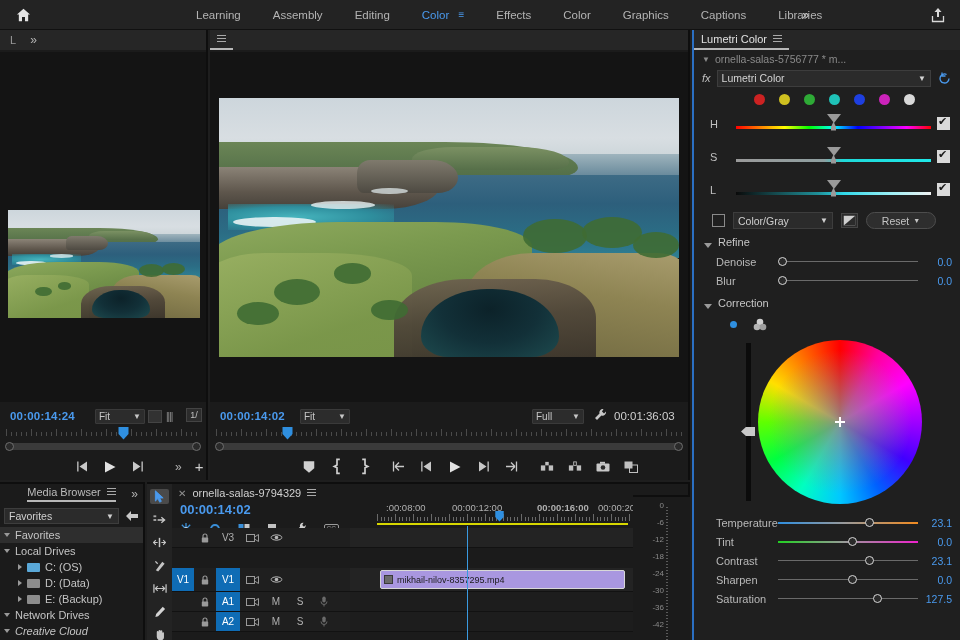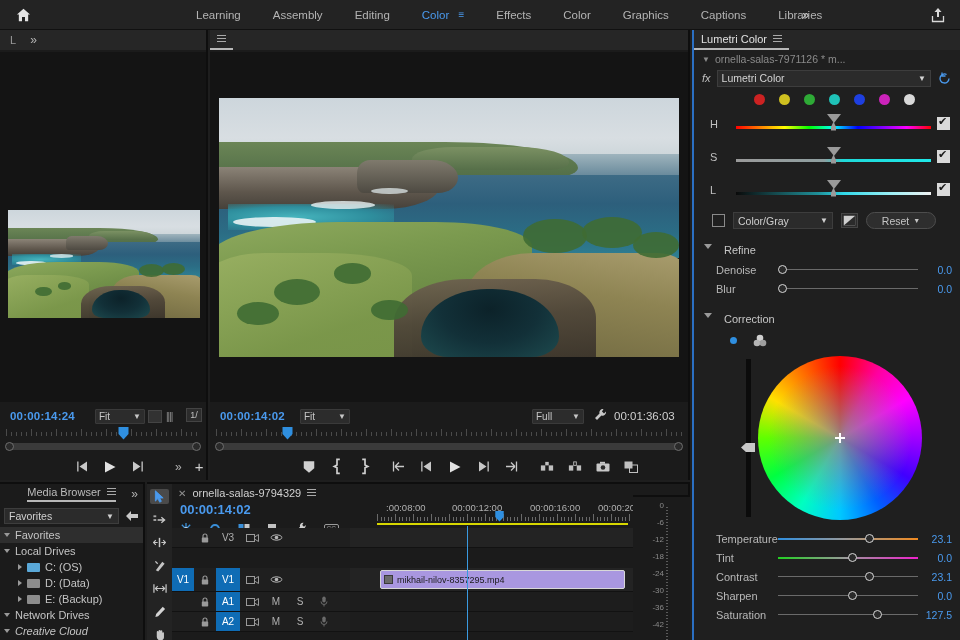--- a/index.html
+++ b/index.html
@@ -175,21 +175,21 @@
     width: 100px; height: 17px; background: #2b2b2b; border: 1px solid #3d3d3d;
     display:flex; align-items:center; justify-content:space-between; padding:0 4px;
     font-size:10.5px; color:#d0d0d0;
   }
   .cg-icon { width: 17px; height: 15px; background:#2b2b2b; border:1px solid #454545; position:relative;}
   .reset-btn {
     width: 70px; height: 17px; border:1px solid #4d4d4d; border-radius: 9px;
     background:#2e2e2e; font-size: 10.5px; color:#c4c4c4;
     display:flex; align-items:center; justify-content:center; gap:4px;
   }
-  .sect-head { display:flex; align-items:flex-start; gap:12px; padding: 7px 0 4px 10px; font-size:11px; color:#c6c6c6;margin-top:8px;}
+  .sect-head { display:flex; align-items:flex-end; gap:6px; padding: 7px 0 4px 10px; font-size:11px; color:#c6c6c6;}
   .tri { width:0;height:0;border-left:4px solid transparent;border-right:4px solid transparent;border-top:5px solid #9a9a9a;}
   .slider-row { display:flex; align-items:center; height: 19px; padding-left: 22px; font-size:11px;}
   .sl-lbl { width: 62px; color:#b8b8b8; }
   .sl-track { flex:1; position:relative; height: 12px; margin-right:6px;}
   .sl-line { position:absolute; left:0; right:0; top:5px; height:1px; background:#6a6a6a; }
   .sl-knob { position:absolute; top:1px; width:9px; height:9px; border-radius:50%; border:1.5px solid #d8d8d8; background:#2a2a2a;}
   .sl-val { width: 36px; text-align:right; color:#4a9aee; font-size:10.5px; padding-right:8px;}
   .corr-tabs { display:flex; align-items:center; gap:16px; padding: 5px 0 4px 36px; }
   .wheel-area { position: relative; height: 178px; }
   .wheel {
@@ -678,21 +678,21 @@
         <span class="hamb">
             <i></i>
             <i></i>
             <i></i>
           </span>
       </div>
     </div>
 
     <div class="lum-src-row">
       <span style="font-size:8px;">▼</span>
-      <span>ornella-salas-7971126 * m...</span>
+      <span>ornella-salas-5756777 * m...</span>
     </div>
 
     <div class="fx-row">
       <span style="font-style:italic;color:#c0c0c0;font-family:Liberation Sans, sans-serif;">fx</span>
       <div class="fx-select">
         <span>Lumetri Color</span>
         <span style="font-size:8px;">▼</span>
       </div>
       <div style="width:15px;height:15px;">
         <svg viewBox="0 0 15 15">
@@ -992,21 +992,21 @@
           <svg width="15" height="10" viewBox="0 0 15 10">
             <rect x="0.5" y="0.5" width="14" height="9" rx="1.5" fill="none" stroke="#9a9a9a"></rect>
             <text x="2.5" y="7.3" font-size="6.5" fill="#9a9a9a" font-family="Liberation Sans">CC</text>
           </svg>
         </div>
       </div>
 
       <div class="ruler">
         <div class="ruler-label" style="left:0px;">:00:08:00</div>
         <div class="ruler-label" style="left:66px;">00:00:12:00</div>
-        <div class="ruler-label" style="left:144px;">00:00:16:00</div>
+        <div class="ruler-label" style="left:151px;font-weight:bold;">00:00:16:00</div>
         <div class="ruler-label" style="left:212px;">00:00:20:0</div>
         <div class="ruler-ticks" id="tl-ruler-ticks">
             <i style="left:0.0px;height:7px;"></i>
             <i style="left:3.6px;height:4px;"></i>
             <i style="left:7.2px;height:4px;"></i>
             <i style="left:10.8px;height:4px;"></i>
             <i style="left:14.4px;height:4px;"></i>
             <i style="left:18.0px;height:7px;"></i>
             <i style="left:21.6px;height:4px;"></i>
             <i style="left:25.2px;height:4px;"></i>

